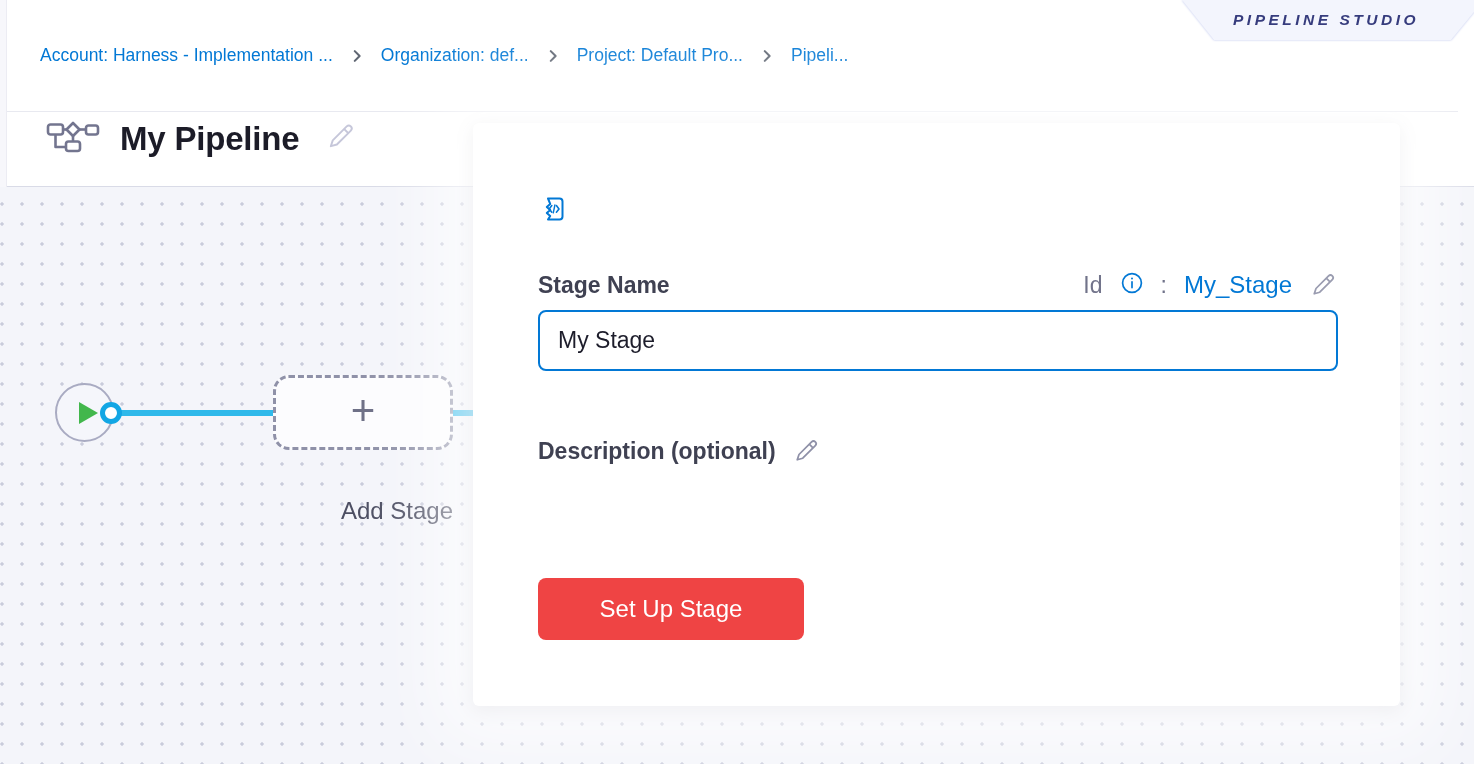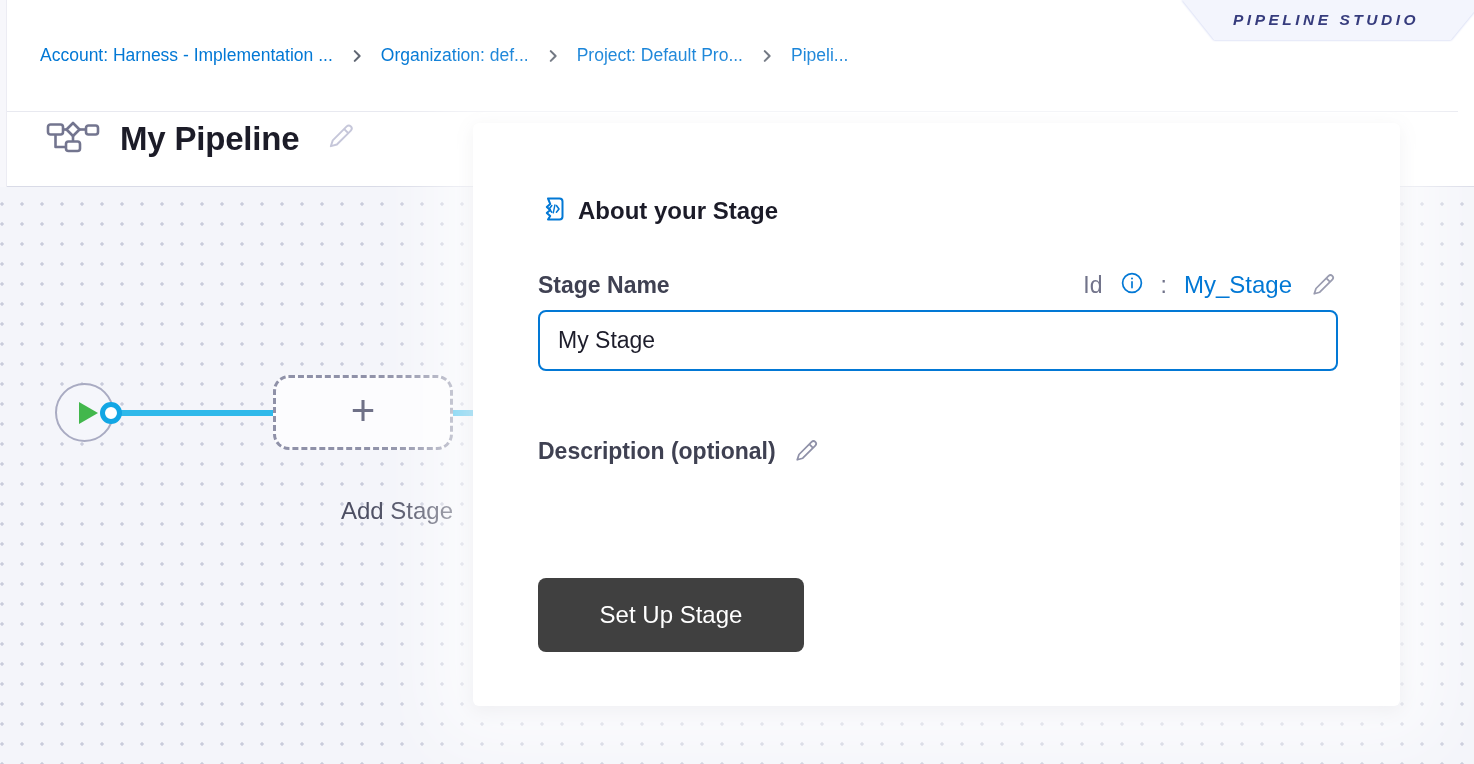--- a/index.html
+++ b/index.html
@@ -69,22 +69,22 @@
   .id-label, .id-sep { font-size:23px; color:#71738a; }
   .id-value { font-size:24px; color:#0278d5; cursor:pointer; }
   .pencil { color:#8f91a8; cursor:pointer; display:inline-flex; }
   .id-row .pencil { color:#9a9cb0; }
   .stage-name-input { position:absolute; left:65px; top:187px; width:800px; height:61px;
     border:2px solid #0278d5; border-radius:8px; font-size:23px; color:#1d1d2b;
     padding:0 18px; outline:none; background:#fff;
     font-family:"Liberation Sans","DejaVu Sans",sans-serif; }
   .desc-row { position:absolute; left:65px; top:314px; display:flex; align-items:center; gap:16px; }
   .tags-row { position:absolute; left:65px; top:378px; display:flex; align-items:center; gap:16px; }
-  .setup-btn { position:absolute; left:65px; top:455px; width:266px; height:74px;
-    background:#404040; border:none; border-radius:8px; color:#fff; font-size:24px;
+  .setup-btn { position:absolute; left:65px; top:455px; width:266px; height:62px;
+    background:#ef4444; border:none; border-radius:8px; color:#fff; font-size:24px;
     font-weight:500; cursor:pointer; font-family:"Liberation Sans","DejaVu Sans",sans-serif; }
 </style>
 </head>
 <body>
 
 <div class="app">
 
   <header class="topbar">
     <nav class="breadcrumb">
       <span class="crumb">Account: Harness - Implementation ...</span>
@@ -155,21 +155,20 @@
   <section class="panel">
     <div class="panel-header">
       <span>
         <svg width="28" height="28" viewBox="0 0 28 28" fill="none" stroke="#0278d5" stroke-width="2" stroke-linejoin="round" stroke-linecap="round">
           <path d="M10 3.5 H21.5 a3 3 0 0 1 3 3 V21.5 a3 3 0 0 1 -3 3 H10 l2.2-3.6 -3.4-3 3.4-3 -3.4-3 3.4-3 Z"></path>
           <path d="M13.8 10.6 L11.2 13.9 L13.8 17.2" stroke-width="1.6"></path>
           <path d="M18.4 10.6 L21 13.9 L18.4 17.2" stroke-width="1.6"></path>
           <path d="M16.9 10 L15.3 17.8" stroke-width="1.4"></path>
         </svg>
       </span>
-      <h2 class="panel-title">About your Stage</h2>
     </div>
 
     <div class="name-row">
       <label class="field-label">Stage Name</label>
       <div class="id-row">
         <span class="id-label">Id</span>
         <span>
           <svg width="24" height="24" viewBox="0 0 24 24" fill="none" stroke="#0278d5" stroke-width="1.7">
             <circle cx="12" cy="12" r="9.4"></circle>
             <line x1="12" y1="10.8" x2="12" y2="16.6" stroke-linecap="round"></line>

